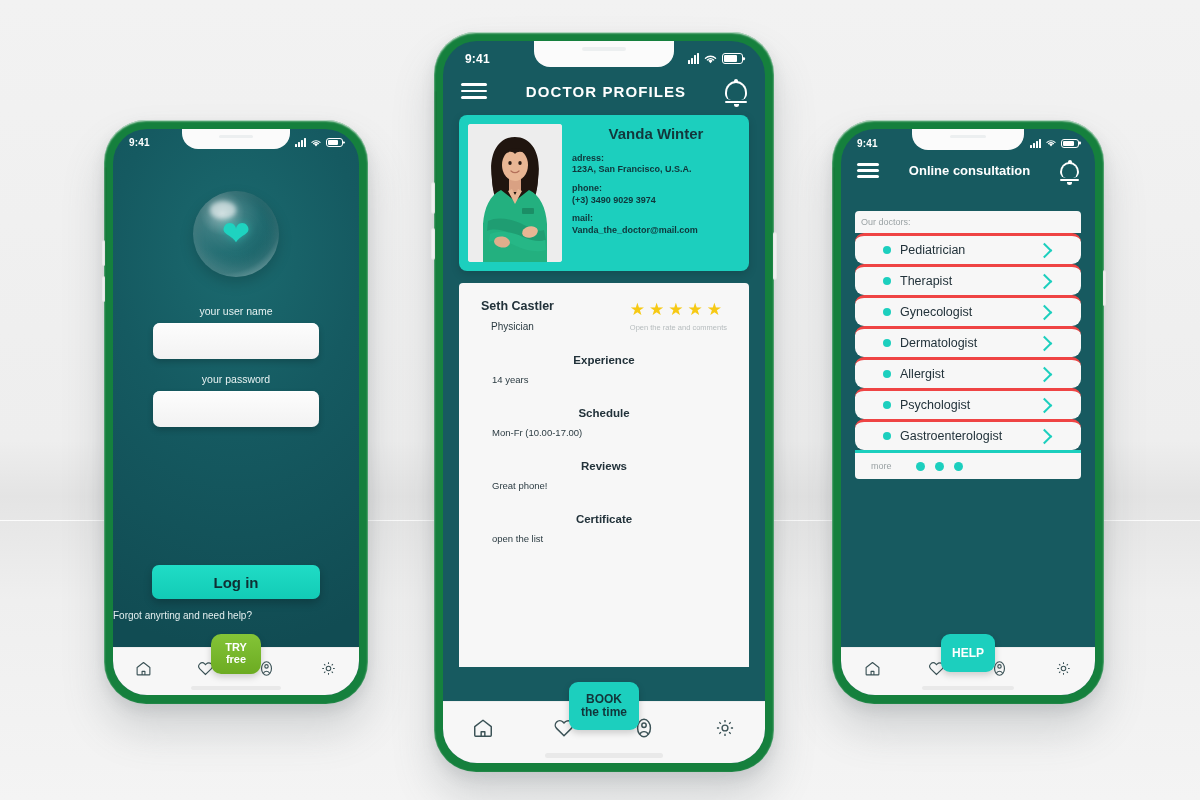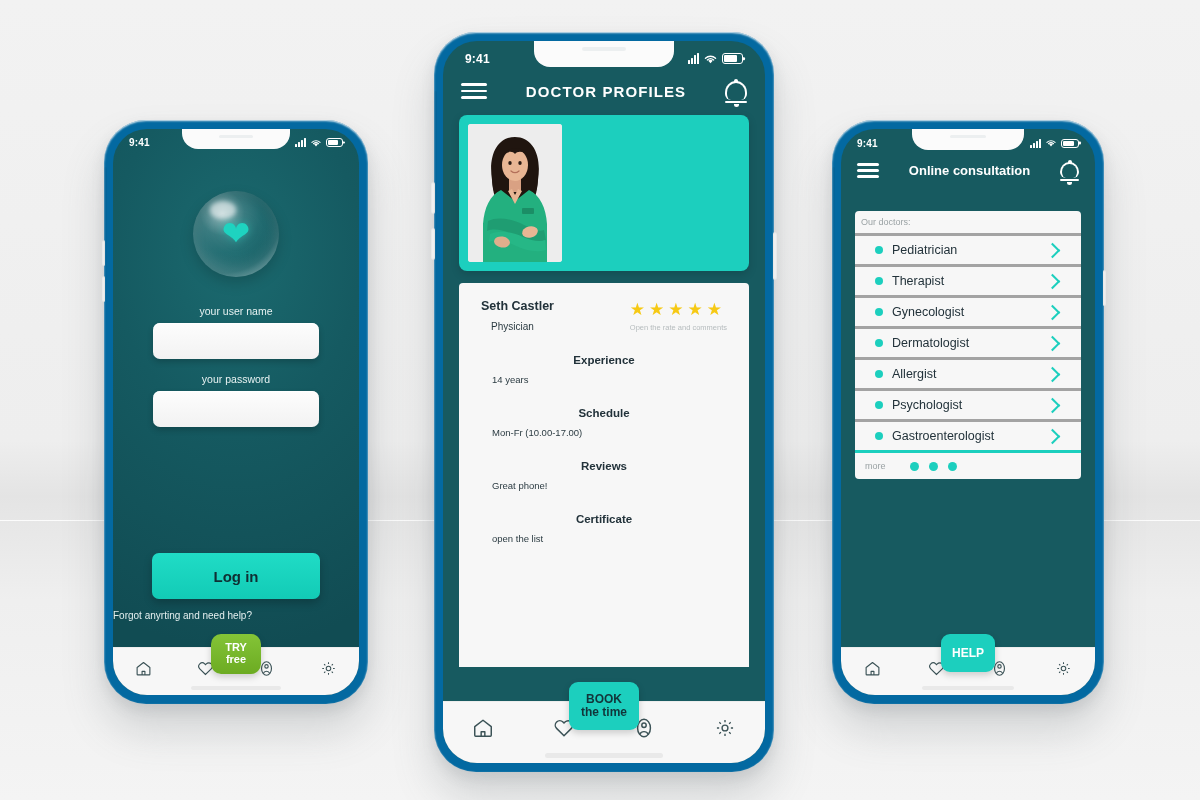--- a/index.html
+++ b/index.html
@@ -16,21 +16,21 @@
   
   .floor-line {
     position: absolute;
     left: 0; right: 0; top: 520px; height: 1px;
     background: rgba(255,255,255,0.85);
   }
 
   
   .phone {
     position: absolute;
-    background: #0369a1;
+    background: #15803d;
     border-radius: 42px;
     box-shadow: 0 26px 42px rgba(90,100,105,0.22),
                 0 6px 14px rgba(90,100,105,0.14),
                 inset 0 1px 2px rgba(255,255,255,0.9);
   }
   .phone::after {
     
     content: "";
     position: absolute;
     left: 0; top: 8%; width: 3px; height: 30%;
@@ -214,21 +214,21 @@
     box-shadow: 0 3px 6px rgba(0,0,0,0.20), inset 0 1px 0 rgba(255,255,255,0.9);
     padding: 0 10px;
     font-family: inherit;
     font-size: 12px;
     color: #24343a;
     outline: none;
   }
   .login-form { margin-top: 28px; }
   .login-btn {
     display: block;
-    width: 168px; height: 46px;
+    width: 168px; height: 34px;
     margin: 0 auto;
     border: none;
     border-radius: 7px;
     background: linear-gradient(180deg, #20dcc6, #12cbb6);
     color: #0f2f33;
     font-family: inherit;
     font-size: 15px;
     font-weight: bold;
     cursor: pointer;
     box-shadow: 0 4px 9px rgba(0,0,0,0.22);
@@ -335,44 +335,45 @@
   .doc-list { margin: 20px 14px 0; }
   .search-bar {
     background: #f7f7f7;
     border-radius: 4px 4px 0 0;
     padding: 6px 6px;
     font-size: 9px;
     color: #9aa2a4;
   }
   .spec-row {
     background: #f7f7f7;
-    border-top: 3px solid #a3a3a3;
+    border-top: 3px solid #ef4444;
     display: flex; align-items: center;
-    padding: 7px 20px;
+    padding: 7px 28px;
     cursor: pointer;
+    border-radius: 9px;
   }
   .spec-dot {
     width: 8px; height: 8px; border-radius: 50%;
     background: #1ccfbe; flex: none; margin-right: 9px;
   }
   .spec-name { flex: 1; font-size: 12.5px; color: #22323a; }
   .chev {
     width: 11px; height: 11px;
     border-right: 2.2px solid #1ccfbe;
     border-top: 2.2px solid #1ccfbe;
     transform: rotate(45deg);
     flex: none;
     margin-right: 3px;
   }
   .more-row {
     background: #f7f7f7;
     border-top: 3px solid #1ccfbe;
     border-radius: 0 0 4px 4px;
     display: flex; align-items: center;
-    padding: 8px 10px;
+    padding: 8px 16px;
     gap: 10px;
   }
   .more-label { font-size: 9px; color: #9aa2a4; cursor: pointer; }
   .dots { display: flex; gap: 10px; margin-left: 14px; }
   .dots i { width: 9px; height: 9px; border-radius: 50%; background: #1ccfbe; display: block; cursor: pointer; }
 
   #phone3 .bottomnav { height: 48px; padding-bottom: 6px; }
   #phone3 .fab { width: 54px; height: 38px; top: -14px; font-size: 12px; background: #1ccfbe; color: #fff; }
   #phone3 .home-indicator { width: 92px; height: 4px; }
 </style>
@@ -531,20 +532,35 @@
           <path d="M40 67 L47 80 L54 67 L50 65 L47 71 L44 65 Z" fill="#e8b694"></path>
 
           <path d="M20 97 C30 92 44 95 56 101 C66 106 72 108 76 106 L78 116 C68 120 56 116 46 111 C36 106 26 104 19 107 Z" fill="#1f9d72"></path>
           <path d="M22 110 C32 106 44 108 55 113 C64 117 72 118 77 116 L78 126 C68 129 56 126 46 121 C36 116 27 115 21 118 Z" fill="#26b786"></path>
 
           <ellipse cx="62" cy="108" rx="8" ry="5.5" fill="#e8b694" transform="rotate(-12 62 108)"></ellipse>
           <ellipse cx="34" cy="118" rx="8" ry="5.5" fill="#dfae8c" transform="rotate(8 34 118)"></ellipse>
 
           <rect x="54" y="84" width="12" height="6" rx="1" fill="#1b8e66"></rect>
         </svg>
+      </div>
+      <div class="doc-info">
+        <div class="doc-name">Vanda Winter</div>
+        <div class="doc-row">
+          <span class="k">adress:</span>
+          <span class="v">123A, San Francisco, U.S.A.</span>
+        </div>
+        <div class="doc-row">
+          <span class="k">phone:</span>
+          <span class="v">(+3) 3490 9029 3974</span>
+        </div>
+        <div class="doc-row">
+          <span class="k">mail:</span>
+          <span class="v">Vanda_the_doctor@mail.com</span>
+        </div>
       </div>
     </div>
 
     <div class="white-sheet">
       <div class="rate-row">
         <div class="rate-left">
           <div class="name">Seth Castler</div>
           <div class="role">Physician</div>
         </div>
         <div class="rate-right">

